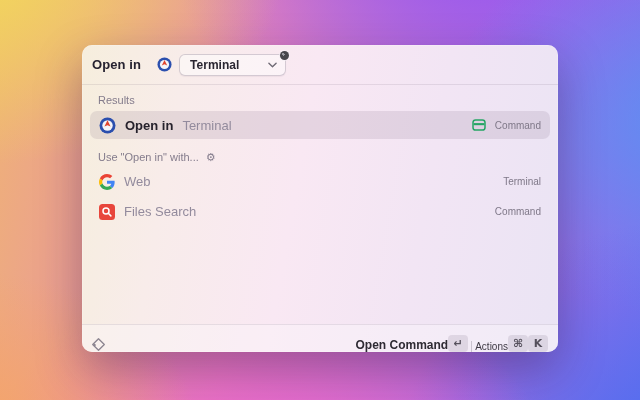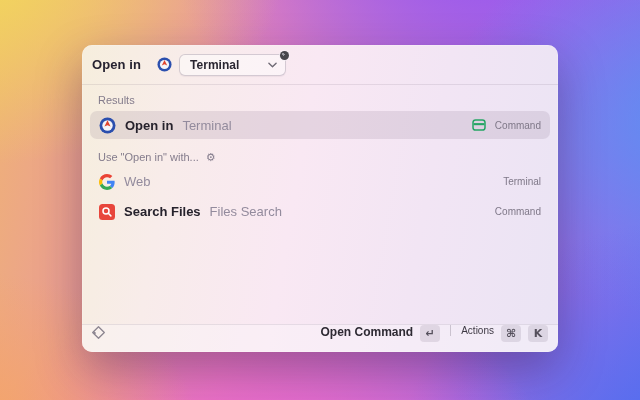--- a/index.html
+++ b/index.html
@@ -60,21 +60,21 @@
   }
   .row.selected { background:rgba(104,80,110,0.13); height:28px; flex:0 0 28px; }
   .row-icon { display:flex; flex:0 0 auto; }
   .row-title { font-size:13px; font-weight:600; color:#26222c; white-space:nowrap; }
   .row-sub { font-size:13px; color:#938b9d; white-space:nowrap; }
   .row-spacer { flex:1; }
   .row-accessory { font-size:10px; color:#7f7888; white-space:nowrap; }
 
   
   .footer {
-    flex:0 0 28px; height:28px; display:flex; align-items:flex-start; gap:7px;
+    flex:0 0 28px; height:28px; display:flex; align-items:flex-end; 
     padding:0 10px 0 9px; border-top:1px solid rgba(90,70,100,0.12);
     background:rgba(252,248,252,0.35);
   }
   .footer-spacer { flex:1; }
   .footer-primary { font-size:12px; font-weight:700; color:#2e2a33; }
   .footer-secondary { font-size:10px; font-weight:500; color:#3e3944; }
   .key {
     height:17px; min-width:20px; padding:0 4px; border-radius:4px;
     background:rgba(88,68,96,0.13); color:#55505c; font-size:11px; font-weight:600;
     display:flex; align-items:center; justify-content:center;
@@ -154,21 +154,20 @@
       </div>
 
       <div class="row">
         <span class="row-icon">
           <svg width="16" height="16" viewBox="0 0 16 16">
             <rect width="16" height="16" rx="3.5" fill="#e8463c"></rect>
             <circle cx="7" cy="6.9" r="3" fill="none" stroke="#ffffff" stroke-width="1.5"></circle>
             <line x1="9.3" y1="9.3" x2="11.9" y2="11.9" stroke="#ffffff" stroke-width="1.5" stroke-linecap="round"></line>
           </svg>
         </span>
-        <span class="row-title">Search Files</span>
         <span class="row-sub">Files Search</span>
         <span class="row-spacer"></span>
         <span class="row-accessory">Command</span>
       </div>
 
     </div>
 
     <div class="footer">
       <span style="display:flex;">
         <svg width="15" height="15" viewBox="0 0 16 16">

